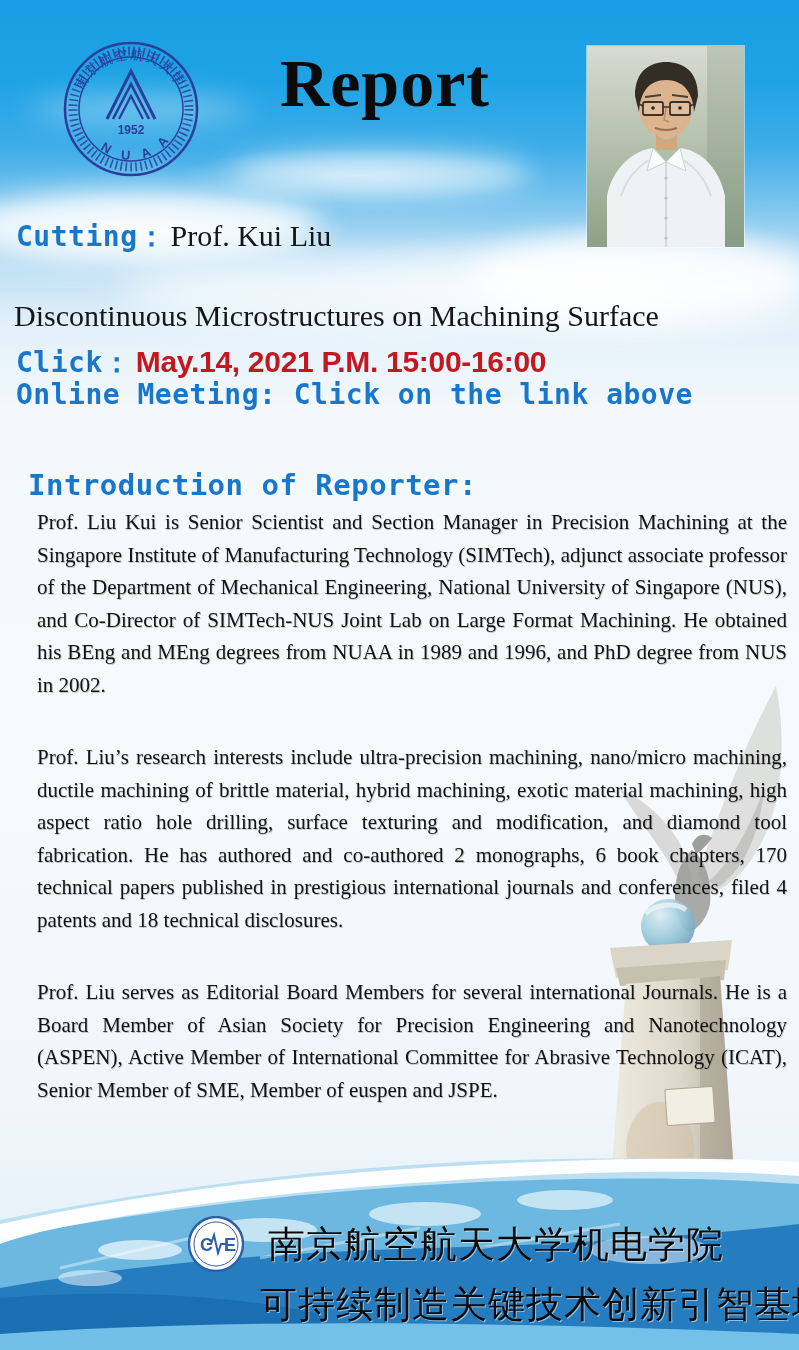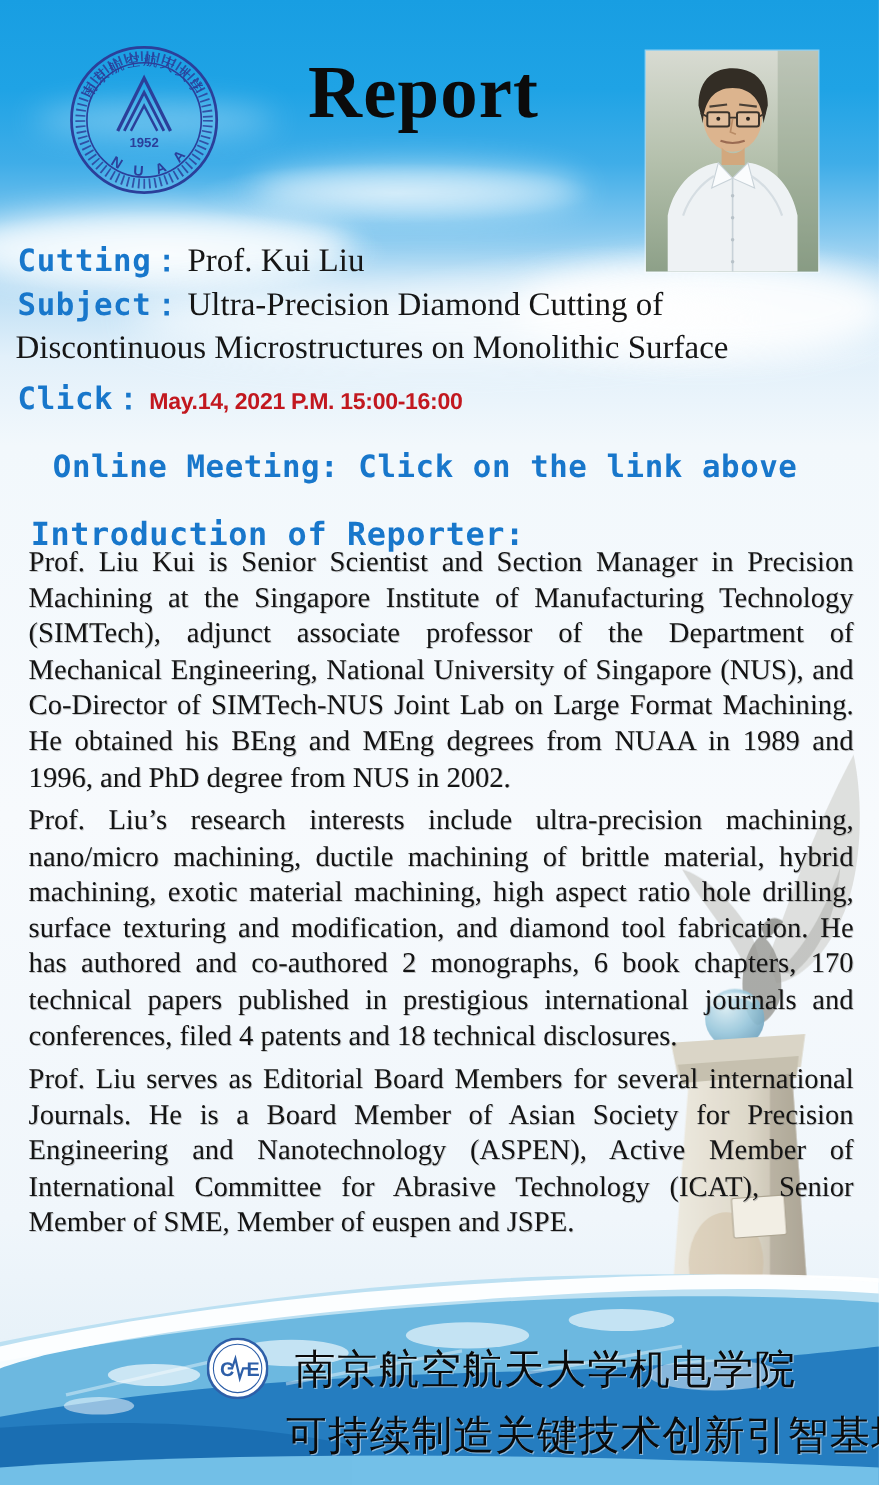--- a/index.html
+++ b/index.html
@@ -16,23 +16,23 @@
         #F0F6FB 82%, #E8F2F9 90%, #DDEBF6 100%);
   }
   .abs{position:absolute;}
   .cloud{position:absolute;background:#fff;border-radius:50%;filter:blur(14px);z-index:0;}
   .label{font-family:"DejaVu Sans Mono","Liberation Mono",monospace;font-weight:700;color:#1877CB;}
   .serifval{font-family:"Liberation Serif","DejaVu Serif",serif;color:#161616;}
   .info-row{position:absolute;left:16px;white-space:nowrap;z-index:5;}
   .info-row .label{font-size:28px;letter-spacing:.5px;}
   .info-row .serifval{font-size:30px;}
   .para{
-    position:absolute;left:25px;width:750px;margin:1px;z-index:5;
+    position:absolute;left:25px;width:750px;margin:12px;z-index:5;
     font-family:"Liberation Serif","DejaVu Serif",serif;
-    font-size:26px;line-height:32.6px;color:#141414;
+    font-size:21px;line-height:32.6px;color:#141414;
     text-align:justify;text-align-last:left;
     text-shadow:0.8px 0.8px 0 rgba(130,130,130,.45);
   }
   .title{
     position:absolute;left:0;top:44px;width:770px;text-align:center;z-index:5;
     font-family:Liberation Serif, serif;font-weight:700;
     font-size:68px;color:#0b0b0b;letter-spacing:1px;
   }
   .footer-zh{
     position:absolute;z-index:6;font-family:"Liberation Serif","DejaVu Serif",serif;
@@ -137,34 +137,30 @@
         <rect x="86" y="420" width="48" height="36" rx="2" fill="#F2EDE2" stroke="#A89E8A" transform="rotate(-4 110 438)"></rect>
       </g>
     </svg>
   </div>
 
   <div class="info-row" style="top:218px;">
     <span class="label">Cutting：</span>
     <span class="serifval">Prof. Kui Liu</span>
   </div>
 
-  <div class="info-row" style="top:258px;">
-    <span class="label">Subject：</span>
-    <span class="serifval">Ultra-Precision Diamond Cutting of</span>
-  </div>
   <div class="info-row" style="top:299px;left:14px;">
-    <span class="serifval">Discontinuous Microstructures on Monolithic Surface</span>
+    <span class="serifval">Discontinuous Microstructures on Machining Surface</span>
   </div>
 
   <div class="info-row" style="top:344px;">
     <span class="label">Click：</span>
-    <span style="font-weight:800;font-size:21px;color:#C2181F;letter-spacing:-.3px;">May.14, 2021  P.M. 15:00-16:00</span>
-  </div>
-
-  <div class="info-row" style="top:408px;margin-left:32px;">
+    <span style="font-weight:800;font-size:30px;color:#C2181F;letter-spacing:-.3px;">May.14, 2021  P.M. 15:00-16:00</span>
+  </div>
+
+  <div class="info-row" style="top:378px;">
     <span class="label" style="font-size:28px;">Online Meeting: Click on the link above</span>
   </div>
 
   <div class="info-row" style="top:450px;left:28px;margin-top:18px;">
     <span class="label" style="font-size:29px;">Introduction of Reporter:</span>
   </div>
 
   <p class="para" style="top:494px;">Prof. Liu Kui is Senior Scientist and Section Manager in Precision Machining at the Singapore Institute of Manufacturing Technology (SIMTech), adjunct associate professor of the Department of Mechanical Engineering, National University of Singapore (NUS), and Co-Director of SIMTech-NUS Joint Lab on Large Format Machining. He obtained his BEng and MEng degrees from NUAA in 1989 and 1996, and PhD degree from NUS in 2002.</p>
   <p class="para" style="top:729px;">Prof. Liu’s research interests include ultra-precision machining, nano/micro machining, ductile machining of brittle material, hybrid machining, exotic material machining, high aspect ratio hole drilling, surface texturing and modification, and diamond tool fabrication. He has authored and co-authored 2 monographs, 6 book chapters, 170 technical papers published in prestigious international journals and conferences, filed 4 patents and 18 technical disclosures.</p>
   <p class="para" style="top:964px;">Prof. Liu serves as Editorial Board Members for several international Journals. He is a Board Member of Asian Society for Precision Engineering and Nanotechnology (ASPEN), Active Member of International Committee for Abrasive Technology (ICAT), Senior Member of SME, Member of euspen and JSPE.</p>

